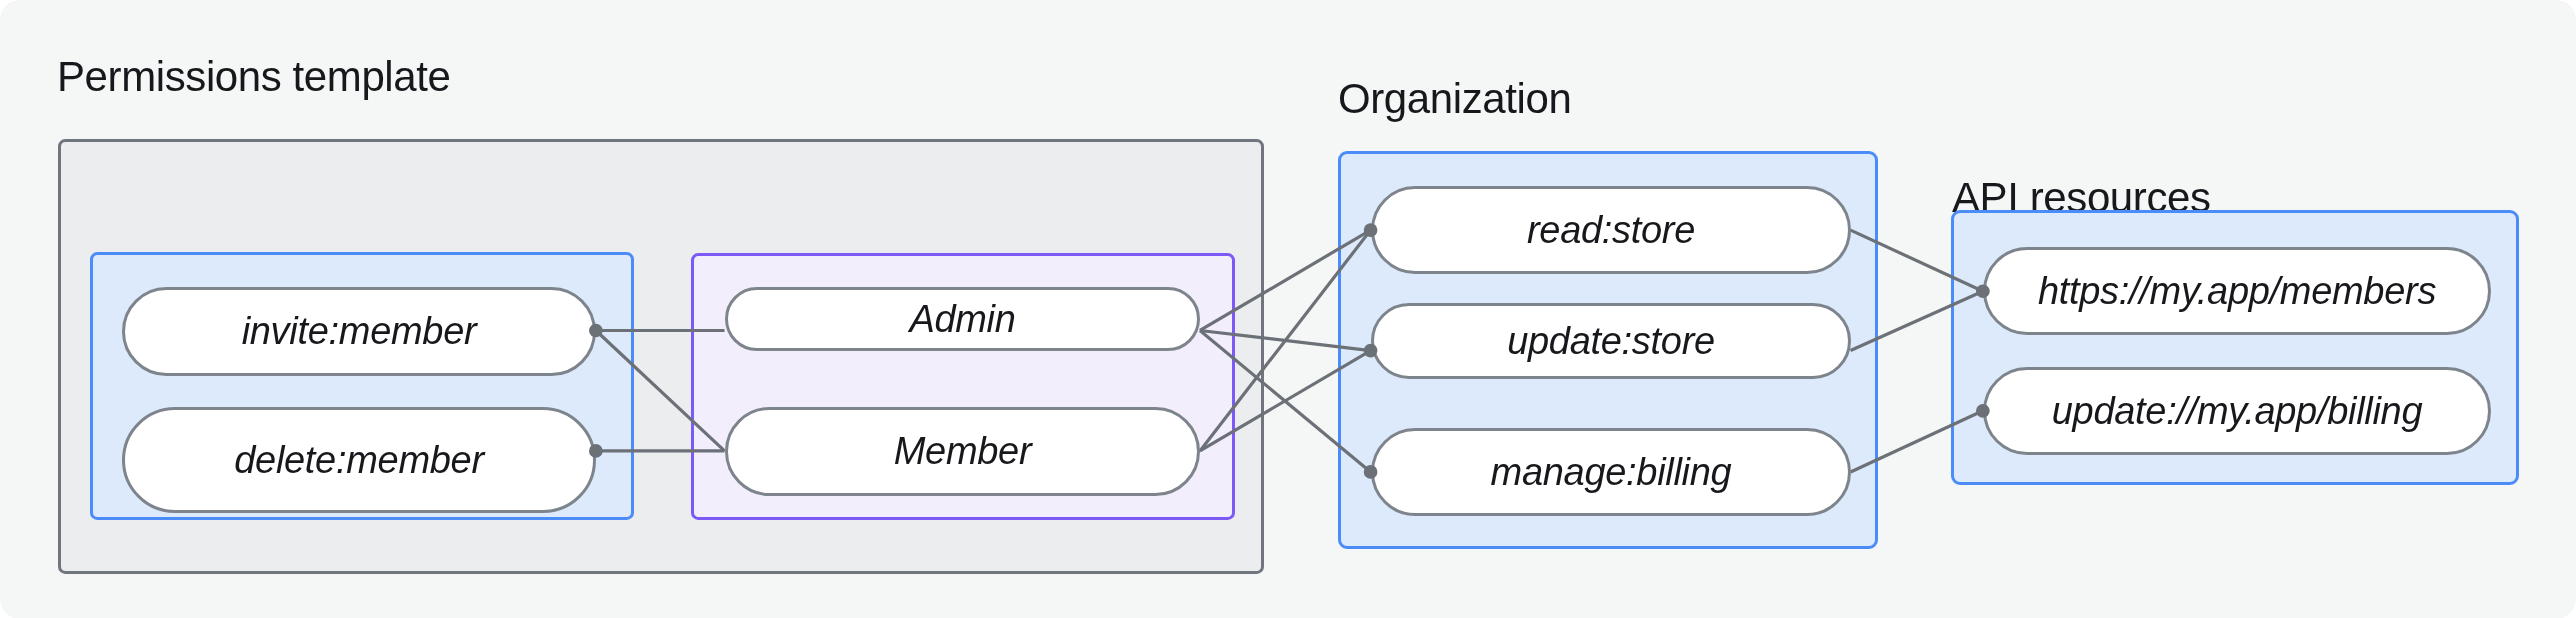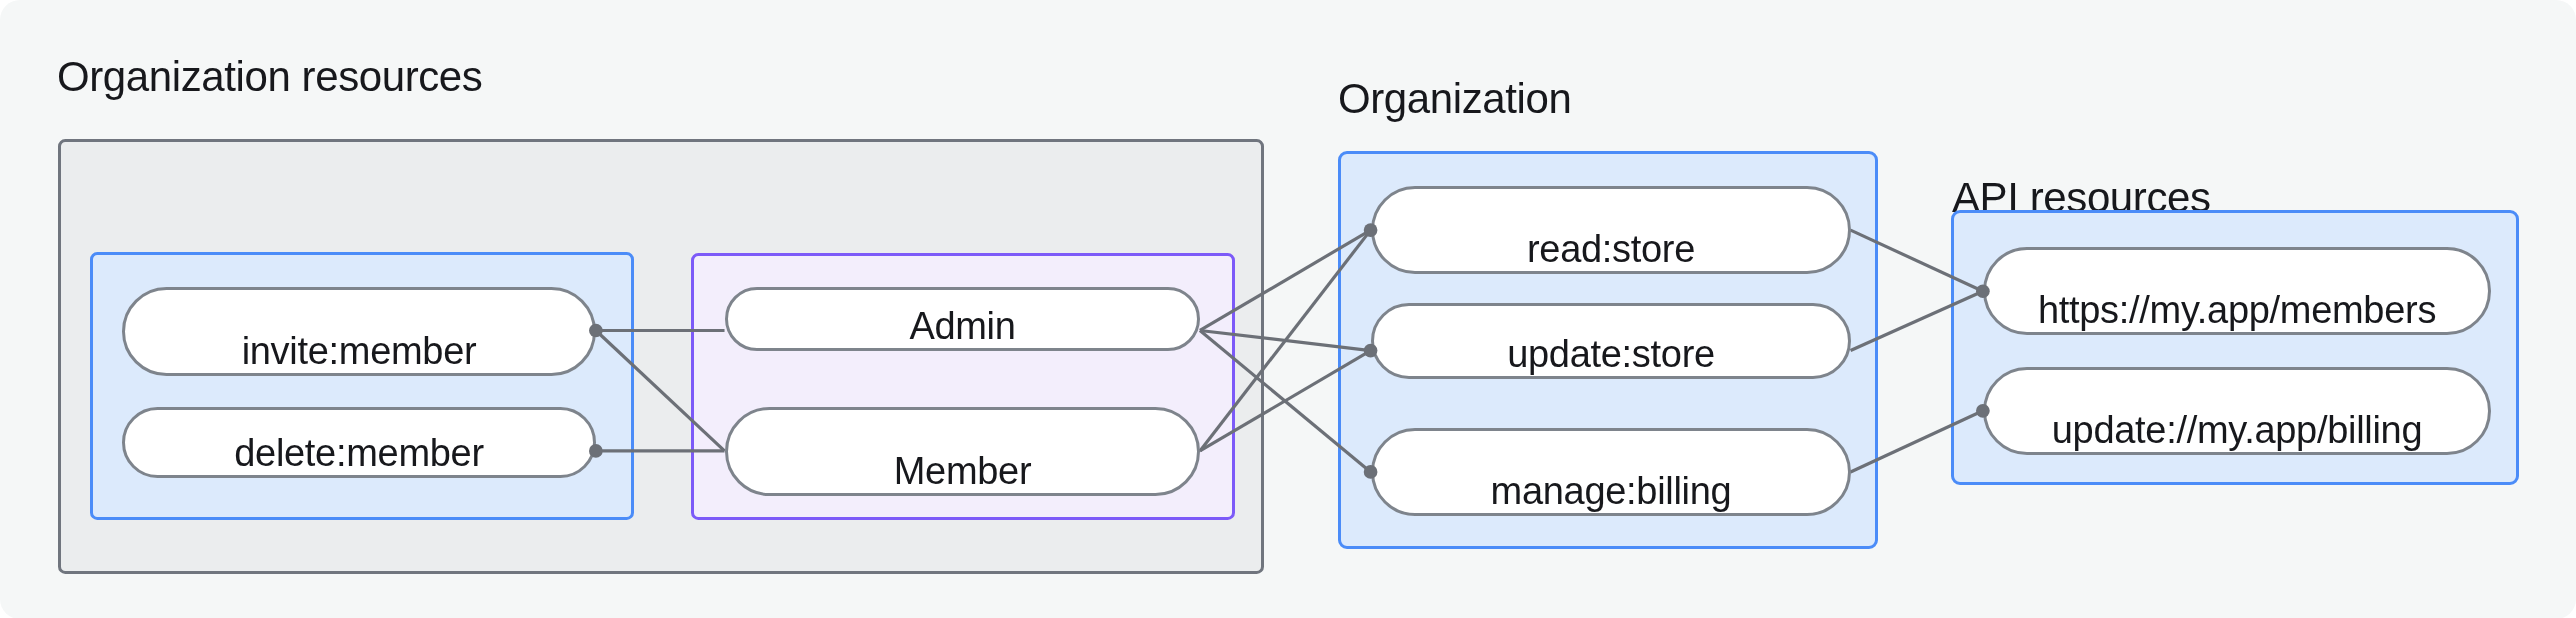--- a/index.html
+++ b/index.html
@@ -45,34 +45,35 @@
   }
   #edge-svg{z-index:2;}
   #dot-svg{z-index:4;}
   #pill-layer{position:absolute;left:0;top:0;width:100%;height:100%;z-index:3;}
   .pill{
     position:absolute;
     box-sizing:border-box;
     background:#ffffff;
     border:3.2px solid var(--pill-border,#7E848C);
     border-radius:912px;
-    display:flex;align-items:flex-end;justify-content:center;
+    display:flex;align-items:center;justify-content:center;
     font-size:38px;
     font-weight:400;
     letter-spacing:-0.3px;
     color:var(--text,#17181C);
     white-space:nowrap;
+    font-style:italic;
   }
 </style>
 </head>
 <body>
 
 <div class="page">
 
-  <div class="diagram-label" style="left:57px;top:53px;">Organization resources</div>
+  <div class="diagram-label" style="left:57px;top:53px;">Permissions template</div>
 
   <div class="diagram-label" style="left:88px;top:173px;">Organization permissions</div>
 
   <div class="diagram-label" style="left:691px;top:173px;">Organization roles</div>
 
   <div class="diagram-label" style="left:1338px;top:75px;">Organization</div>
 
   <div class="diagram-label" style="left:1952px;top:131px;margin-top:43px;">API resources</div>
 
   <div class="group-box box-gray" style="left:58px;top:139px;width:1206px;height:435px;"></div>
@@ -96,21 +97,21 @@
       <line x1="1315" y1="494" x2="1502" y2="384" stroke="#6C7077" stroke-width="3.5"></line>
       <line x1="2028" y1="252" x2="2173" y2="319" stroke="#6C7077" stroke-width="3.5"></line>
       <line x1="2028" y1="384" x2="2173" y2="319" stroke="#6C7077" stroke-width="3.5"></line>
       <line x1="2028" y1="517" x2="2173" y2="450" stroke="#6C7077" stroke-width="3.5"></line>
     </svg>
 
   <div id="pill-layer">
       <div class="pill" style="left: 122px; top: 287px; width: 474px; height: 89px;">
         <span>invite:member</span>
       </div>
-      <div class="pill" style="left: 122px; top: 407px; width: 474px; height: 71px;">
+      <div class="pill" style="left: 122px; top: 407px; width: 474px; height: 106px;">
         <span>delete:member</span>
       </div>
       <div class="pill" style="left: 725px; top: 287px; width: 475px; height: 64px;">
         <span>Admin</span>
       </div>
       <div class="pill" style="left: 725px; top: 407px; width: 475px; height: 89px;">
         <span>Member</span>
       </div>
       <div class="pill" style="left: 1371px; top: 186px; width: 480px; height: 88px;">
         <span>read:store</span>

